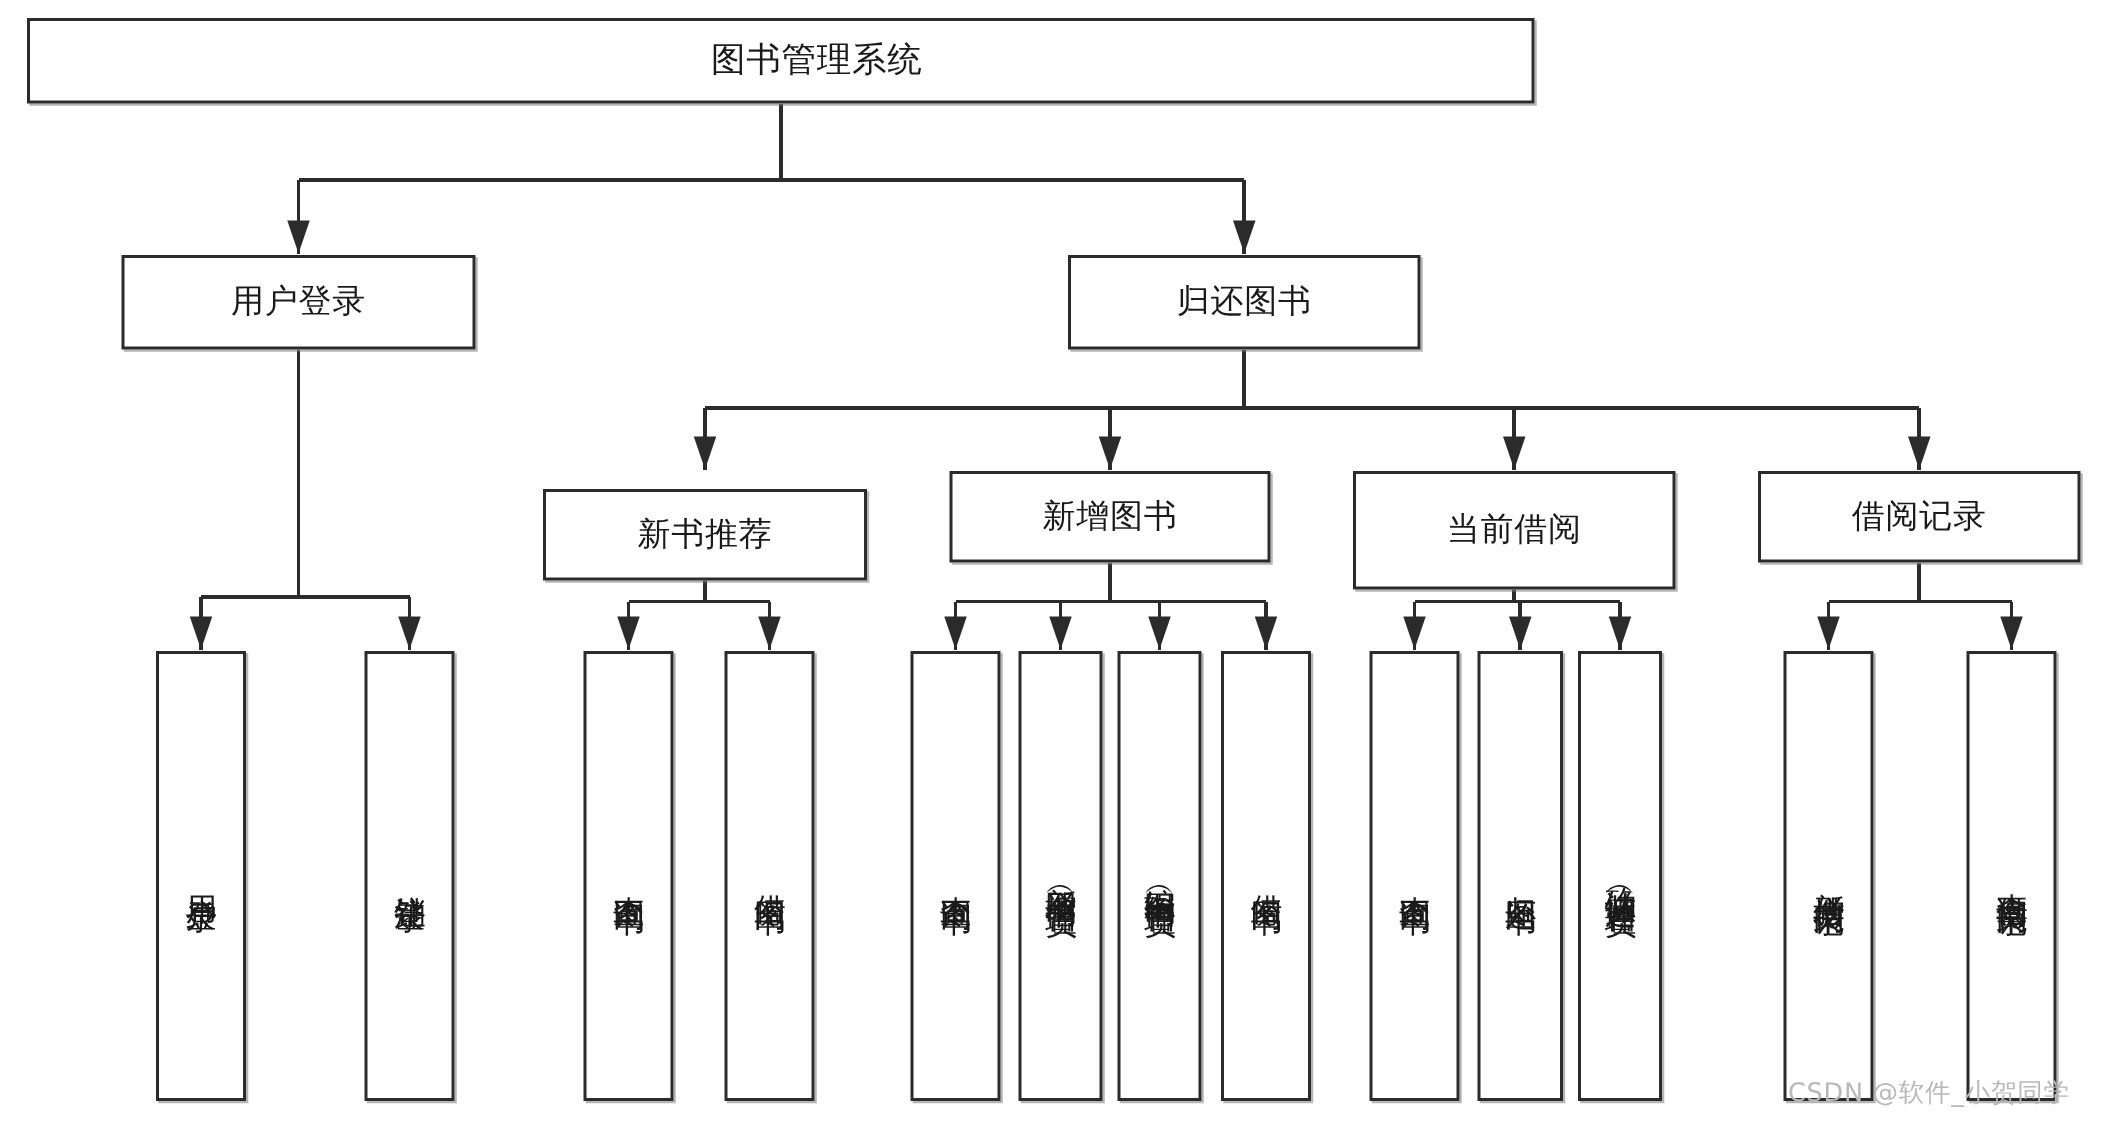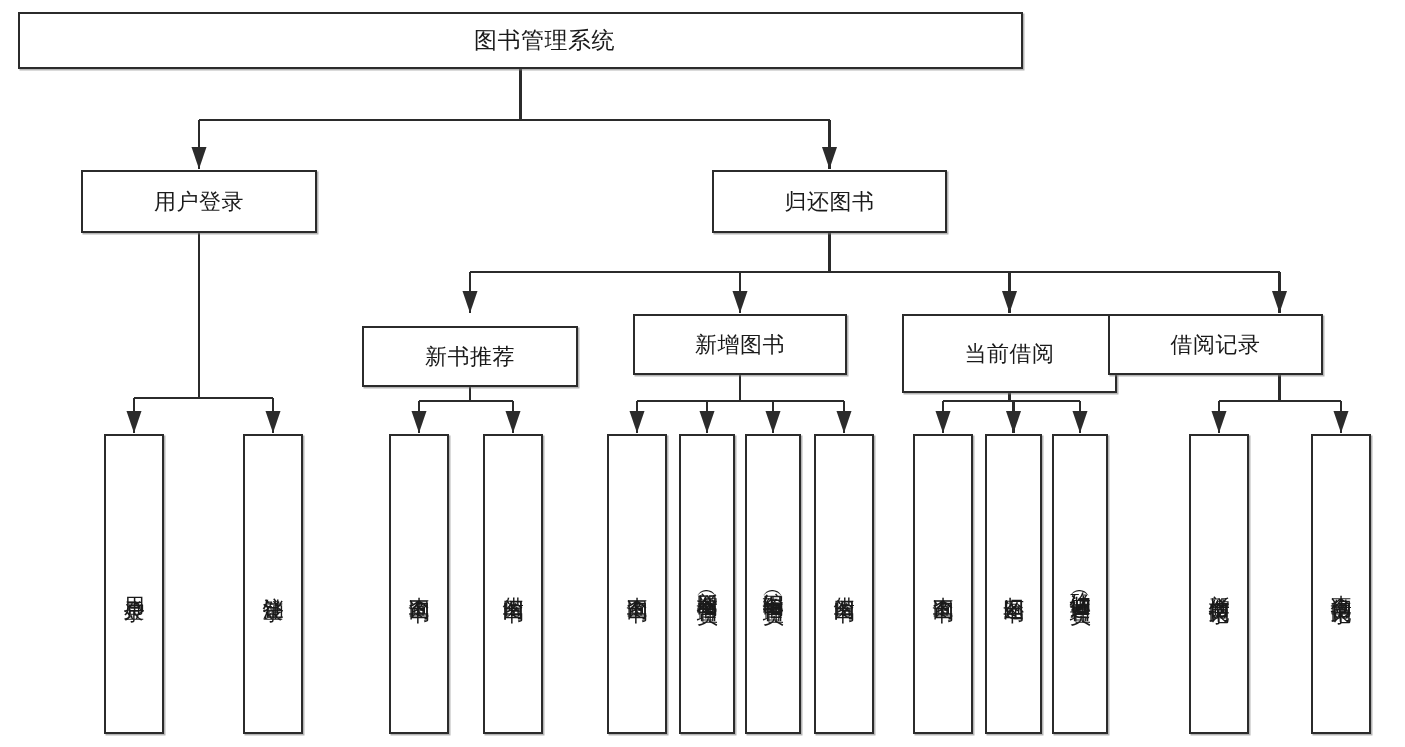--- a/index.html
+++ b/index.html
@@ -140,21 +140,21 @@
       </div>
       <div class="node horizontal" style="left: 362px; top: 314px; width: 216px; height: 61px; margin-top: 12px;">
         <span class="label">新书推荐</span>
       </div>
       <div class="node horizontal" style="left: 633px; top: 314px; width: 214px; height: 61px;">
         <span class="label">新增图书</span>
       </div>
       <div class="node horizontal" style="left: 902px; top: 314px; width: 215px; height: 79px;">
         <span class="label">当前借阅</span>
       </div>
-      <div class="node horizontal" style="left: 1108px; top: 314px; width: 215px; height: 61px;">
+      <div class="node horizontal" style="left: 1172px; top: 314px; width: 215px; height: 61px;">
         <span class="label">借阅记录</span>
       </div>
       <div class="node vertical" style="left: 104px; top: 434px; width: 60px; height: 300px;">
         <span class="label">用户登录</span>
       </div>
       <div class="node vertical" style="left: 243px; top: 434px; width: 60px; height: 300px;">
         <span class="label">注销登录</span>
       </div>
       <div class="node vertical" style="left: 389px; top: 434px; width: 60px; height: 300px;">
         <span class="label">查询图书</span>
@@ -183,13 +183,14 @@
       <div class="node vertical" style="left: 1052px; top: 434px; width: 56px; height: 300px;">
         <span class="label">确认归还（管理员）</span>
       </div>
       <div class="node vertical" style="left: 1189px; top: 434px; width: 60px; height: 300px;">
         <span class="label">新增借阅记录</span>
       </div>
       <div class="node vertical" style="left: 1311px; top: 434px; width: 60px; height: 300px;">
         <span class="label">查询借阅记录</span>
       </div>
     </div>
+  <div class="watermark" style="left: 1192px; top: 717px; color: rgb(185, 185, 185);">CSDN @软件_小贺同学</div>
 </div>
 
 </body></html>

